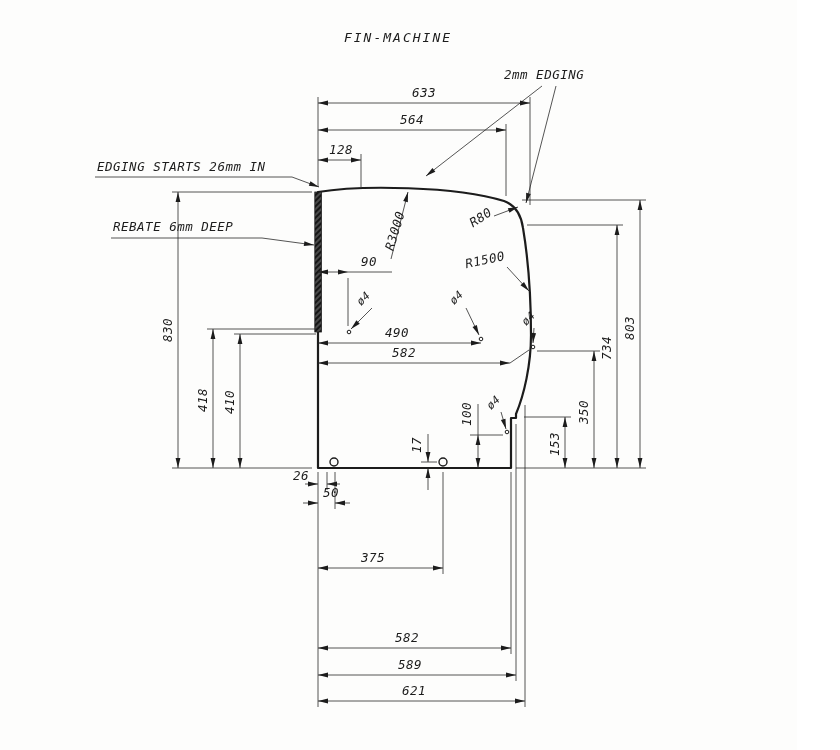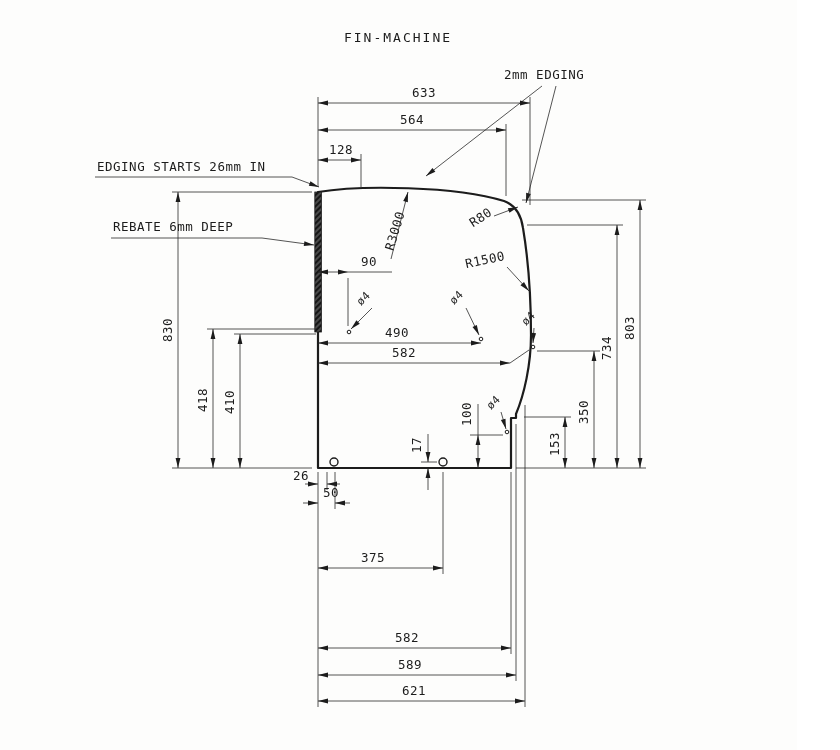--- a/index.html
+++ b/index.html
@@ -1,16 +1,16 @@
 <!DOCTYPE html>
 <html><head>
 <meta charset="utf-8">
 <style>
   html,body{margin:0;padding:0;background:#ffffff;}
-  .sheet{position:relative;width:797px;height:750px;background:#fdfdfc;overflow:hidden;}
+  .sheet{position:relative;width:797px;height:750px;background:#fdfdfc;overflow:hidden;font-style:italic;}
   svg{display:block;}
   text{
     font-family:"DejaVu Sans Mono","Liberation Mono",monospace;
     font-size:12.5px;
     fill:#1c1c1c;
     letter-spacing:0.5px;
   }
   text.title{font-size:13px;letter-spacing:2px;}
   text.small{font-size:11px;}
   .outline{fill:none;stroke:#1c1c1c;stroke-width:2.2;stroke-linejoin:round;}

